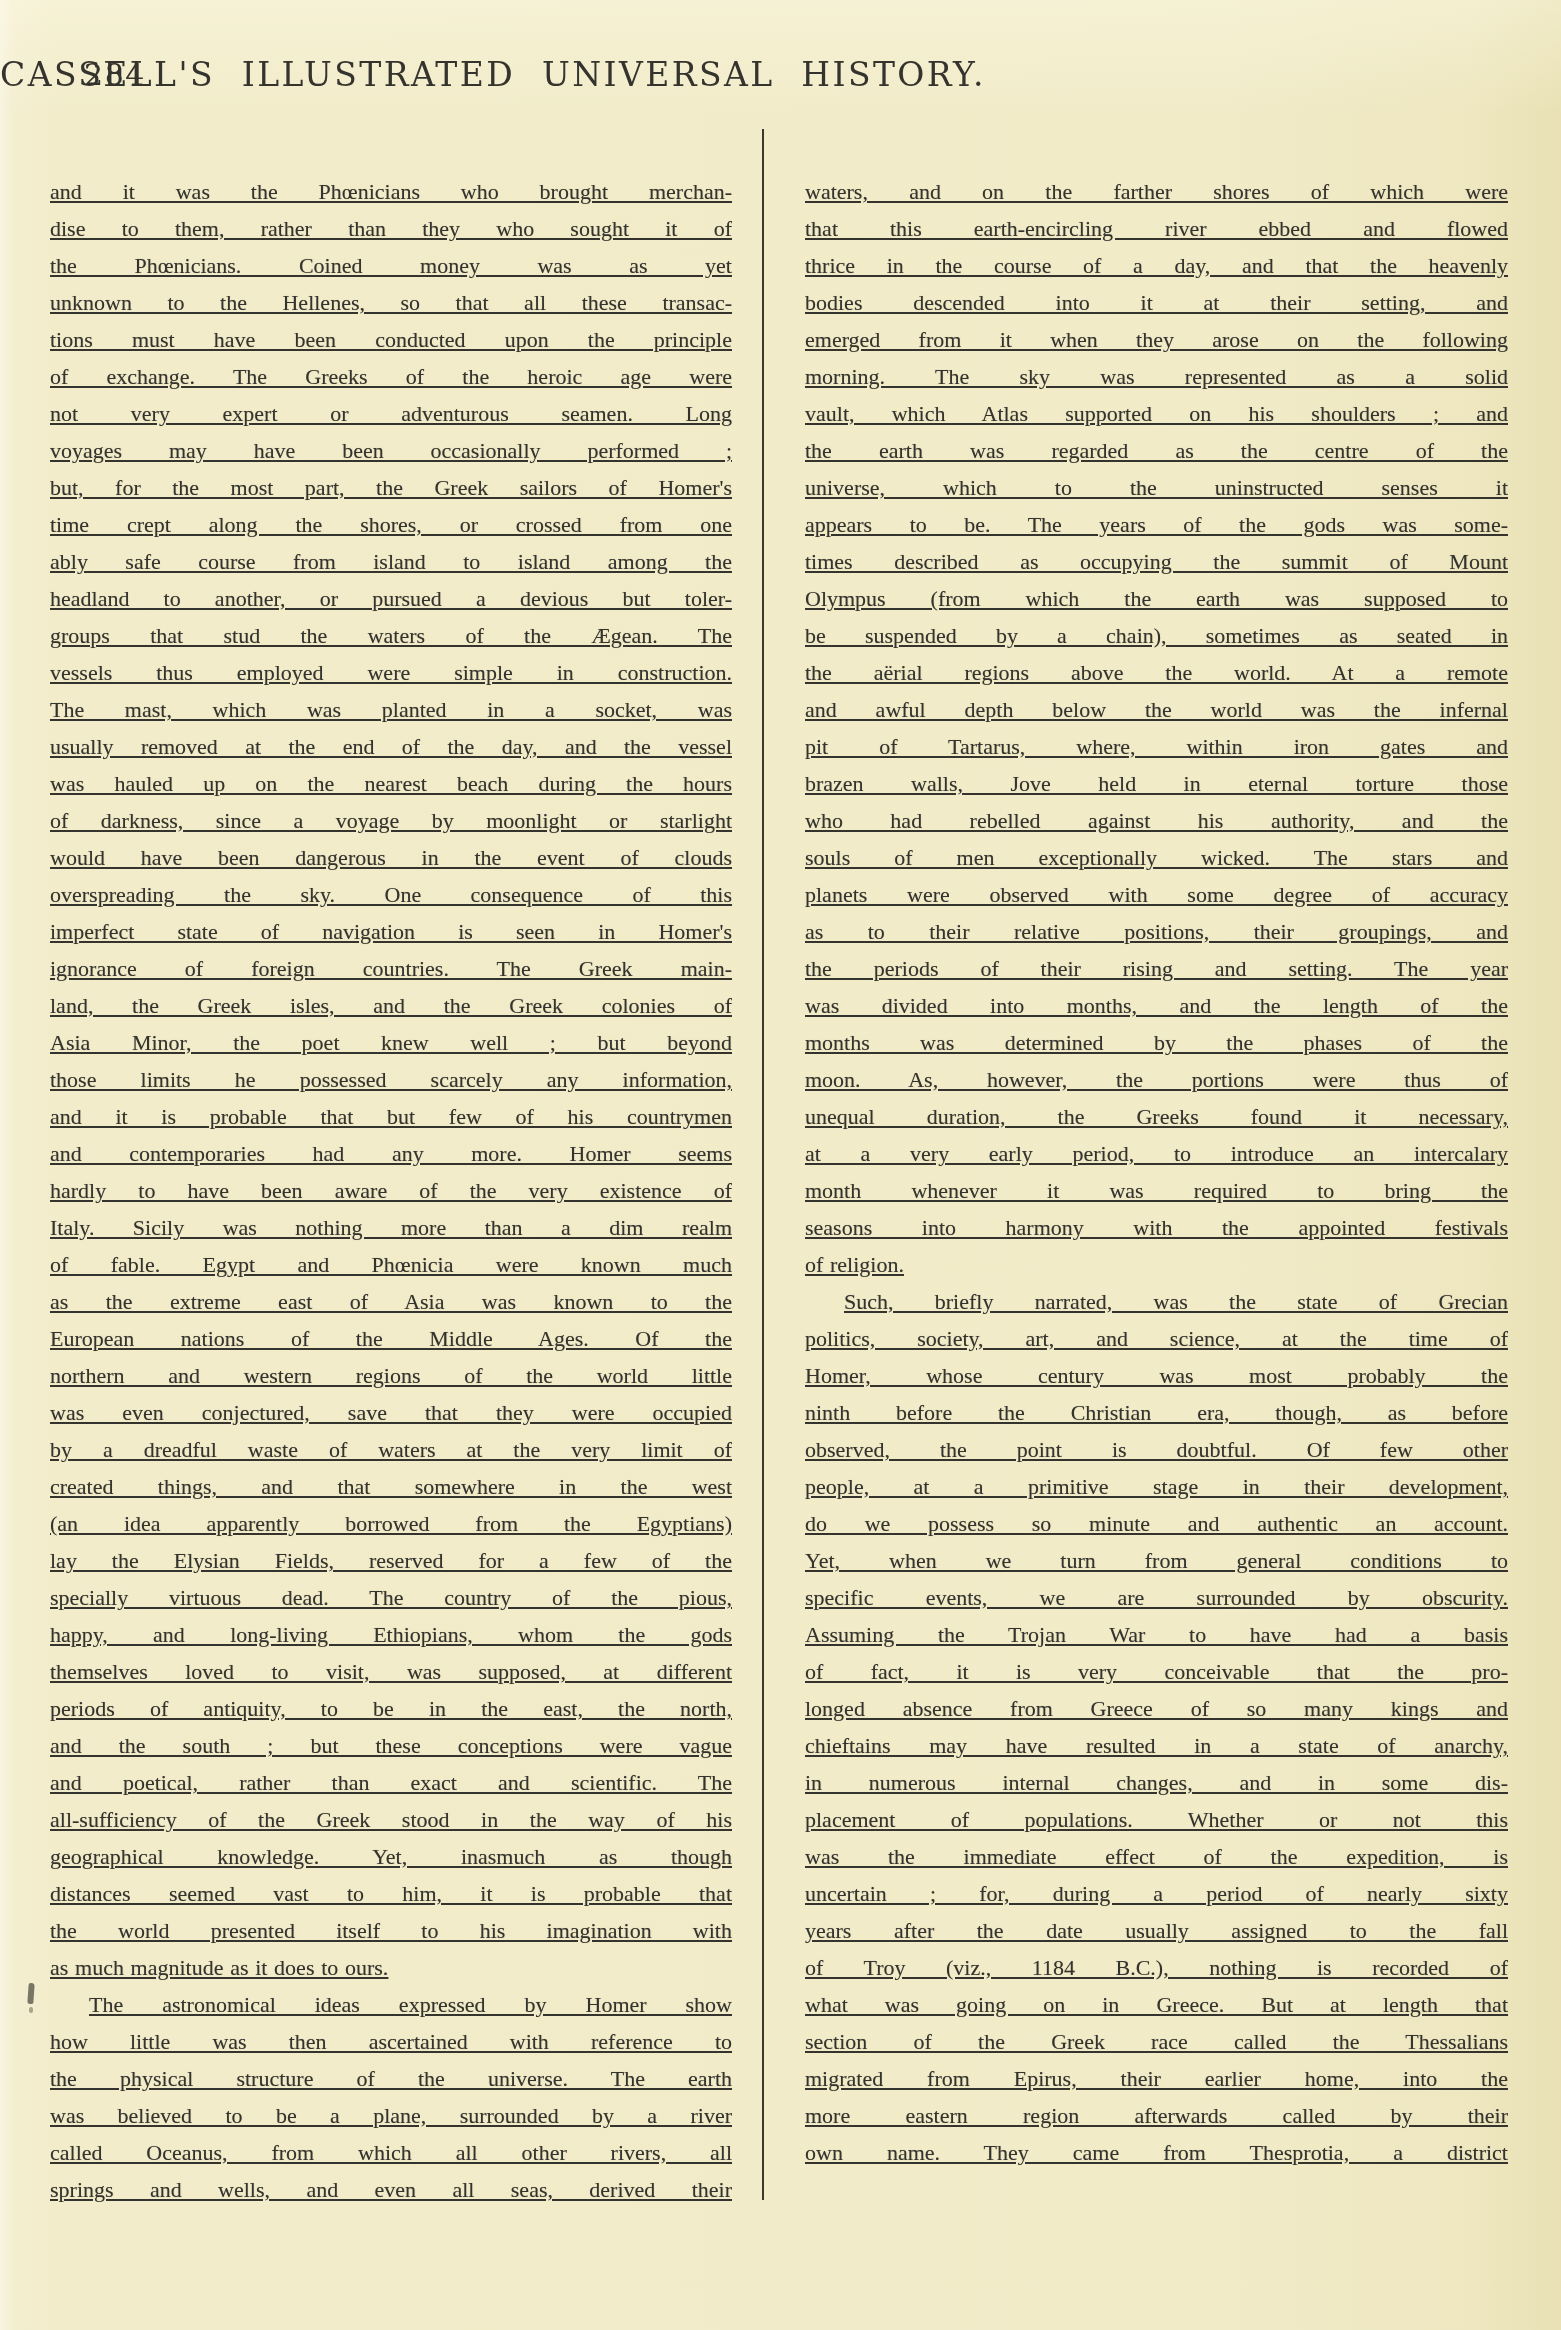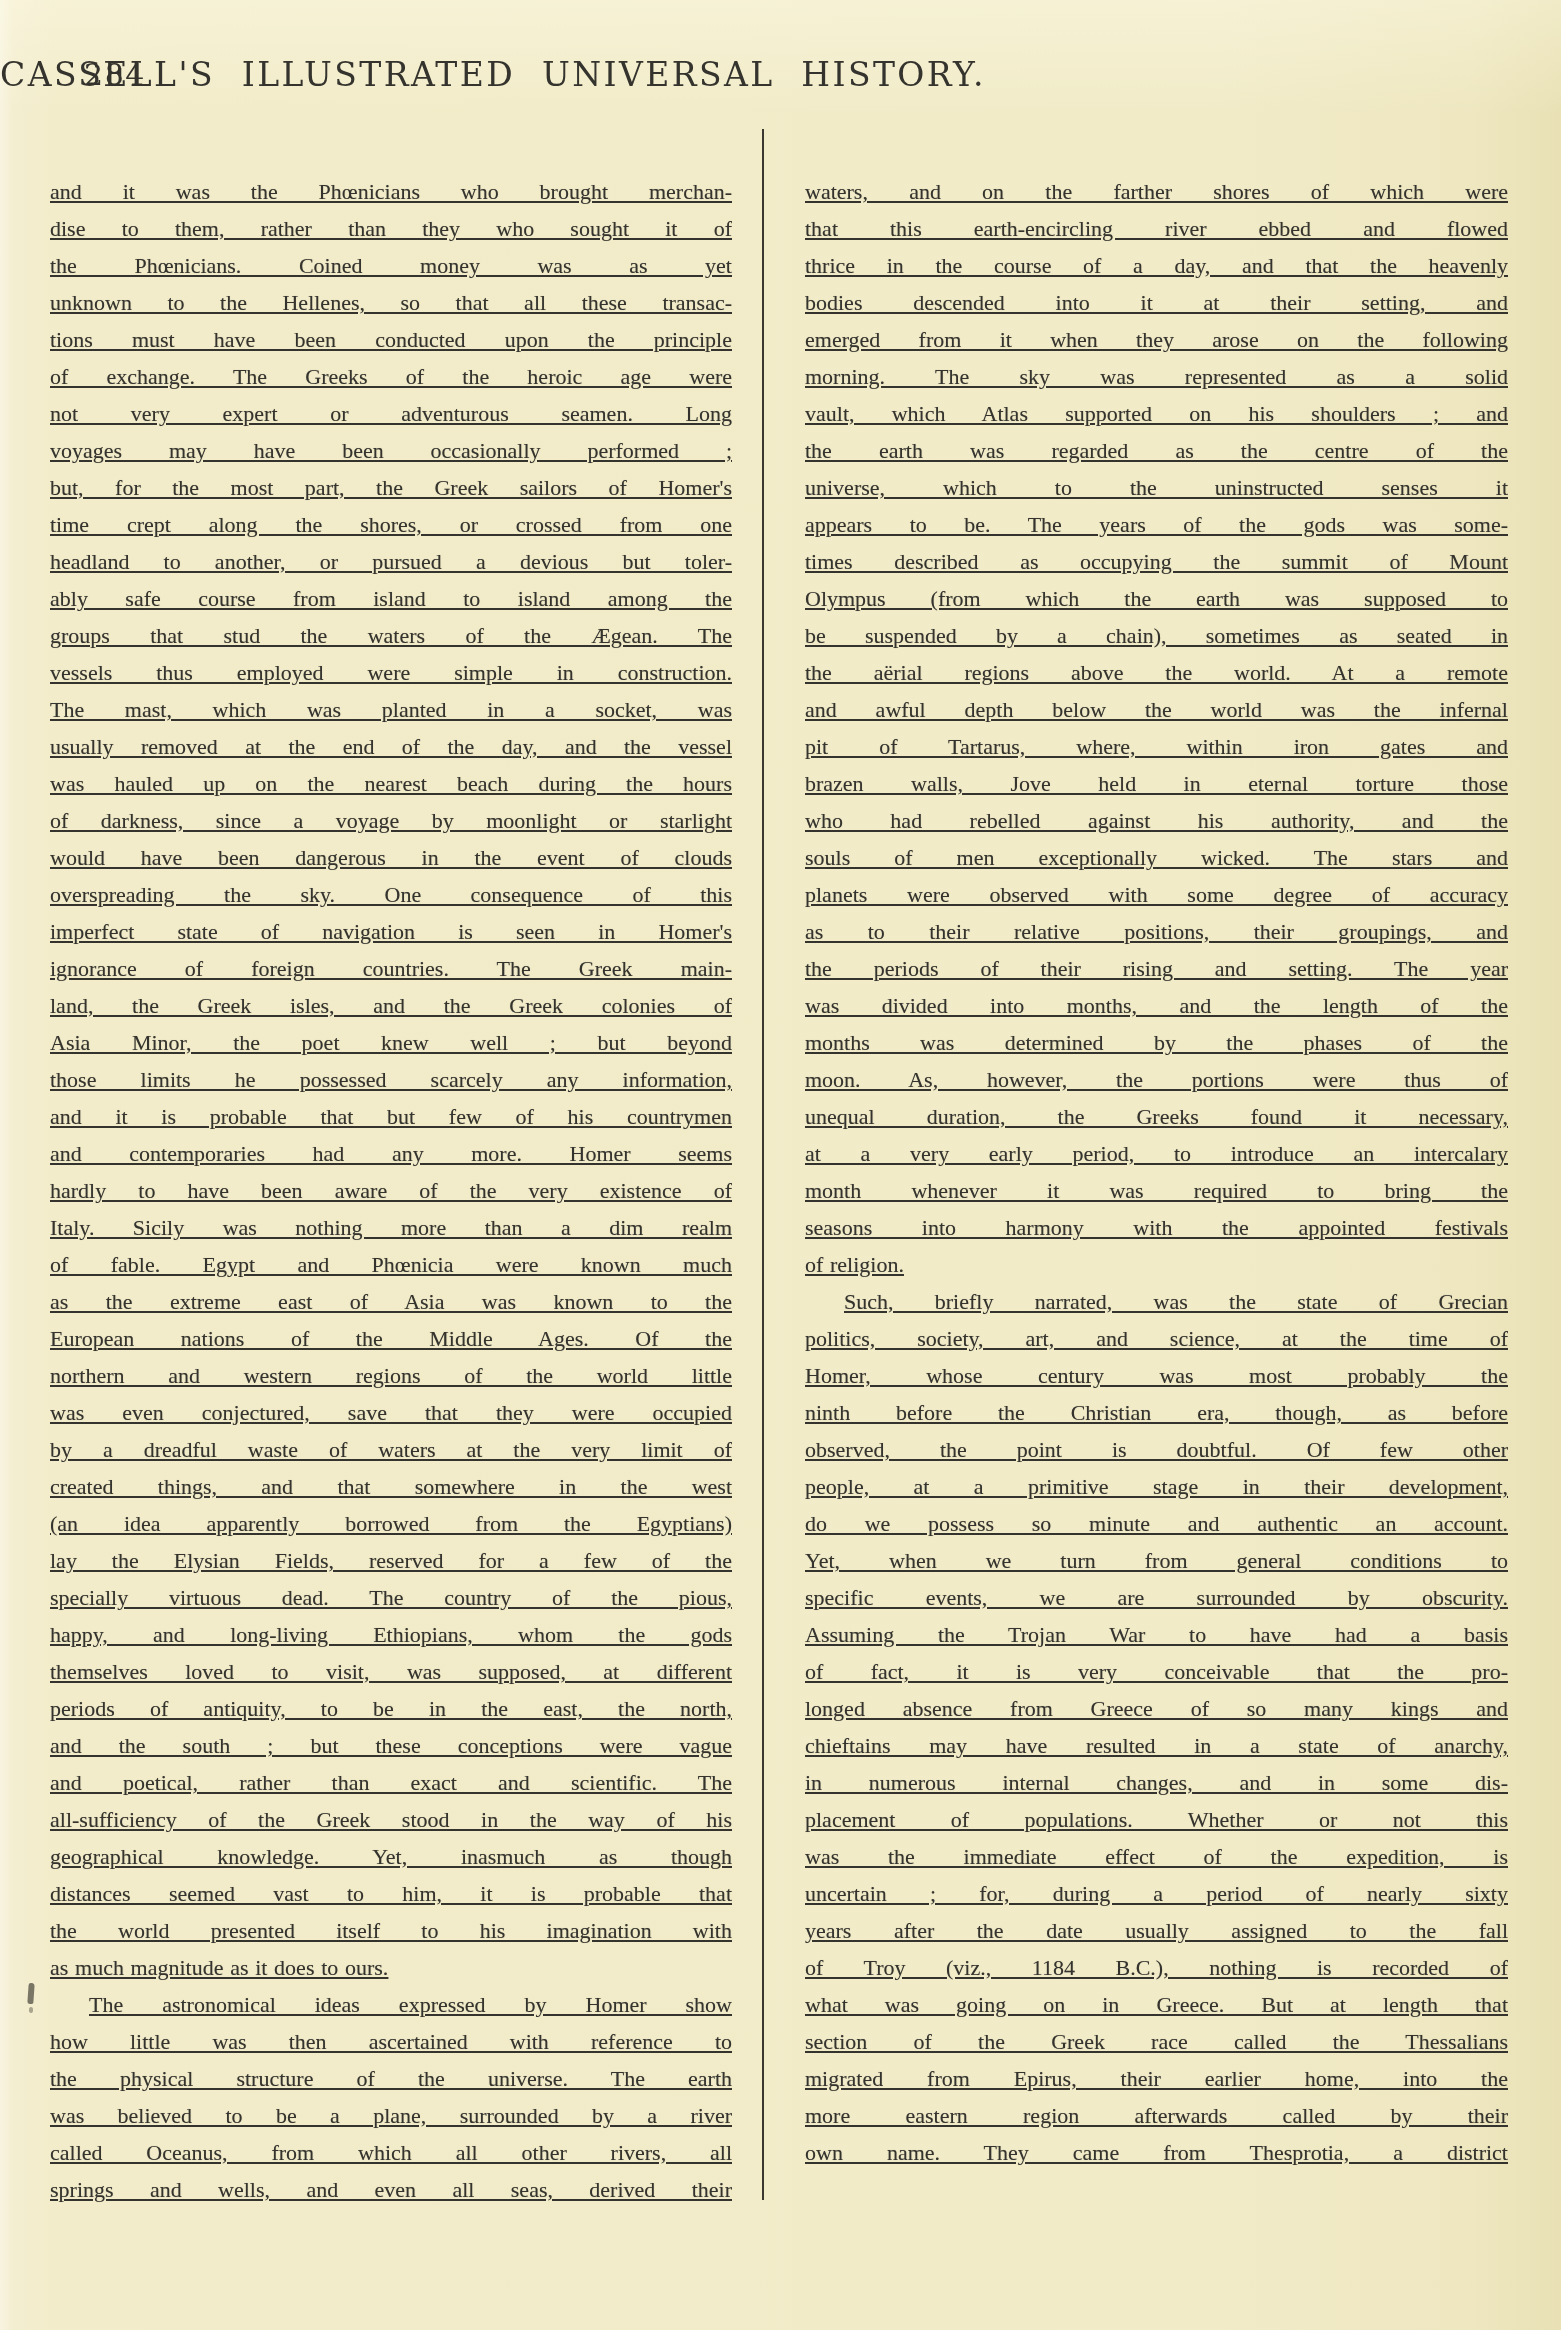--- a/index.html
+++ b/index.html
@@ -69,22 +69,22 @@
       <div class="line">and it was the Phœnicians who brought merchan-</div>
       <div class="line">dise to them, rather than they who sought it of</div>
       <div class="line">the Phœnicians.  Coined money was as yet</div>
       <div class="line">unknown to the Hellenes, so that all these transac-</div>
       <div class="line">tions must have been conducted upon the principle</div>
       <div class="line">of exchange.  The Greeks of the heroic age were</div>
       <div class="line">not very expert or adventurous seamen.  Long</div>
       <div class="line">voyages may have been occasionally performed ;</div>
       <div class="line">but, for the most part, the Greek sailors of Homer's</div>
       <div class="line">time crept along the shores, or crossed from one</div>
+      <div class="line">ably safe course from island to island among the</div>
       <div class="line">headland to another, or pursued a devious but toler-</div>
-      <div class="line">ably safe course from island to island among the</div>
       <div class="line">groups that stud the waters of the Ægean.  The</div>
       <div class="line">vessels thus employed were simple in construction.</div>
       <div class="line">The mast, which was planted in a socket, was</div>
       <div class="line">usually removed at the end of the day, and the vessel</div>
       <div class="line">was hauled up on the nearest beach during the hours</div>
       <div class="line">of darkness, since a voyage by moonlight or starlight</div>
       <div class="line">would have been dangerous in the event of clouds</div>
       <div class="line">overspreading the sky.  One consequence of this</div>
       <div class="line">imperfect state of navigation is seen in Homer's</div>
       <div class="line">ignorance of foreign countries.  The Greek main-</div>

